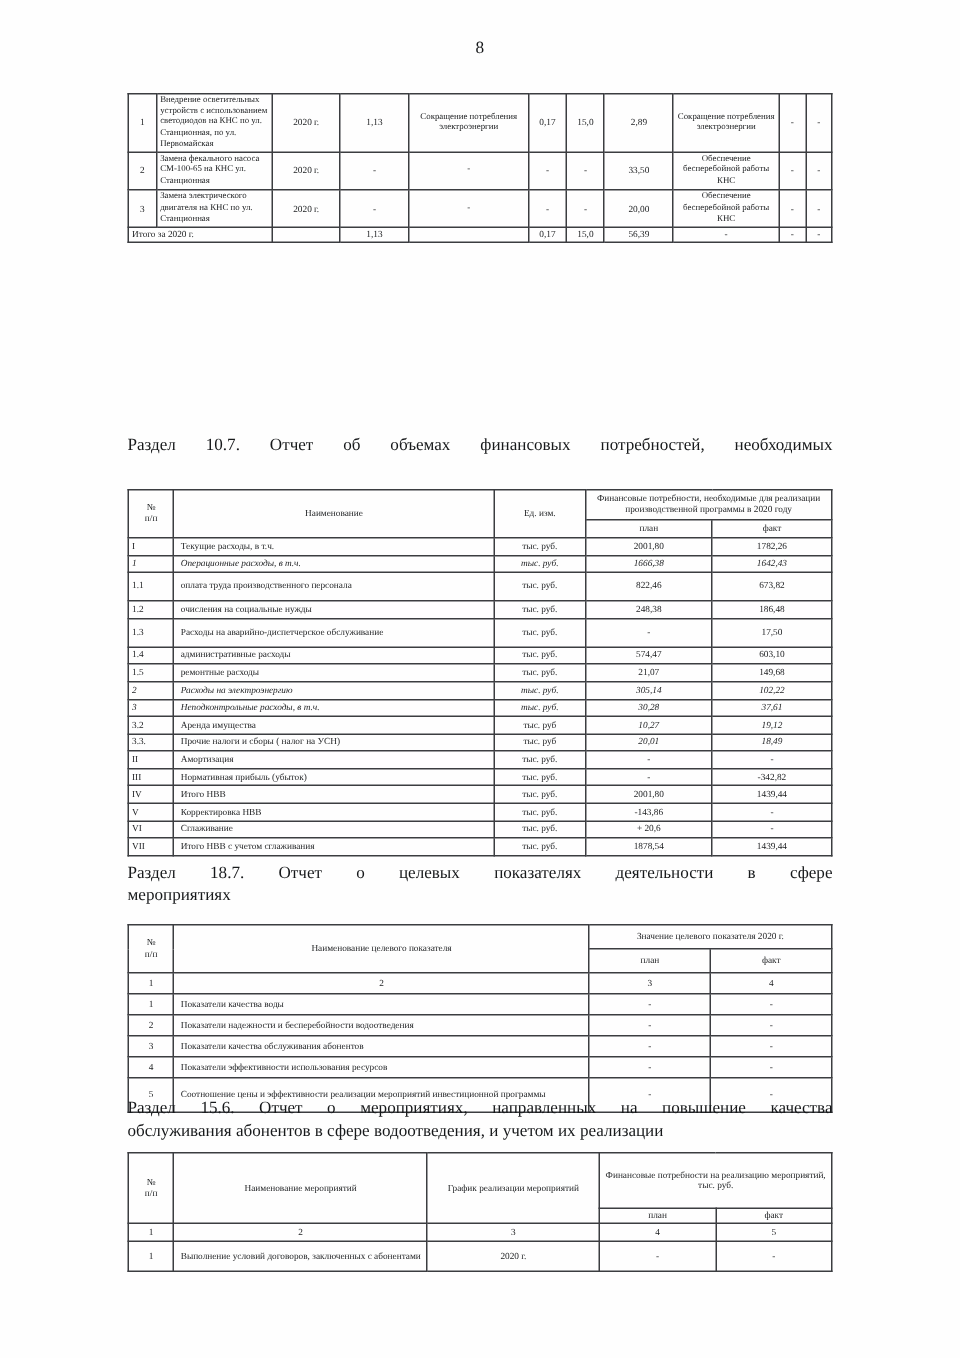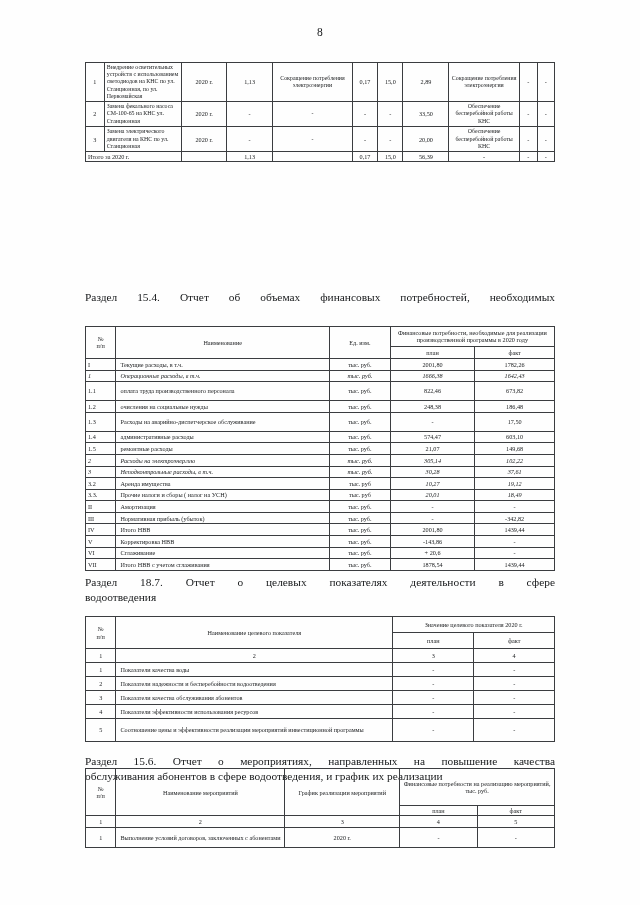--- a/index.html
+++ b/index.html
@@ -72,21 +72,21 @@
   
   .heading {
     position: absolute;
     font-size: 11.4px;
     line-height: 1.32;
     text-align: justify;
     color: #17191b;
   }
   .h154 { left: 85px; top: 290px; width: 470px; }
   .h155 { left: 85px; top: 575px; width: 470px; }
-  .h156 { left: 85px; top: 732px; width: 470px; margin-top: 22px; }
+  .h156 { left: 85px; top: 732px; width: 470px; }
   .just-line {
     text-align: justify;
     text-align-last: justify;
   }
 
   
   .tbl2-wrap { position: absolute; left: 85px; top: 326px; width: 470px; }
   .tbl2 td { height: 8.6px; padding: 0.5px 3px; }
   .tbl2 .hdr td { height: auto; padding: 2px 3px; }
   .tbl2 .nm { text-align: left; padding-left: 4px; }
@@ -181,21 +181,21 @@
           <td class="c">56,39</td>
           <td class="c">-</td>
           <td class="c">-</td>
           <td class="c">-</td>
         </tr>
       </tbody>
     </table>
   </div>
 
   <div class="heading h154">
-    <div class="just-line">Раздел 15.4.  Отчет об объемах финансовых потребностей, необходимых</div>
+    <div class="just-line">Раздел 10.7.  Отчет об объемах финансовых потребностей, необходимых</div>
   </div>
 
   <div class="tbl2-wrap">
     <table class="doc tbl2">
       <colgroup>
         <col style="width:6.5%">
           <col style="width:45.5%">
           <col style="width:13.0%">
         <col style="width:18.0%">
           <col style="width:17.0%">
@@ -331,21 +331,21 @@
           <td class="c">тыс. руб.</td>
           <td class="c">1878,54</td>
           <td class="c">1439,44</td>
         </tr>
       </tbody>
     </table>
   </div>
 
   <div class="heading h155">
     <div class="just-line">Раздел  18.7.     Отчет  о  целевых  показателях  деятельности  в  сфере</div>
-    <div>водоотведения</div>
+    <div>мероприятиях</div>
   </div>
 
   <div class="tbl3-wrap">
     <table class="doc tbl3">
       <colgroup>
         <col style="width:6.5%">
           <col style="width:59.0%">
         <col style="width:17.3%">
           <col style="width:17.2%">
       </colgroup>
@@ -395,21 +395,21 @@
           <td class="nm">Соотношение цены и эффективности реализации мероприятий инвестиционной программы</td>
           <td class="c">-</td>
           <td class="c">-</td>
         </tr>
       </tbody>
     </table>
   </div>
 
   <div class="heading h156">
     <div class="just-line">Раздел 15.6.  Отчет о мероприятиях, направленных на повышение качества</div>
-    <div>обслуживания абонентов в сфере водоотведения, и график их реализации</div>
+    <div>обслуживания абонентов в сфере водоотведения, и учетом их реализации</div>
   </div>
 
   <div class="tbl4-wrap">
     <table class="doc tbl4">
       <colgroup>
         <col style="width:6.5%">
           <col style="width:36.0%">
           <col style="width:24.5%">
         <col style="width:16.5%">
           <col style="width:16.5%">

